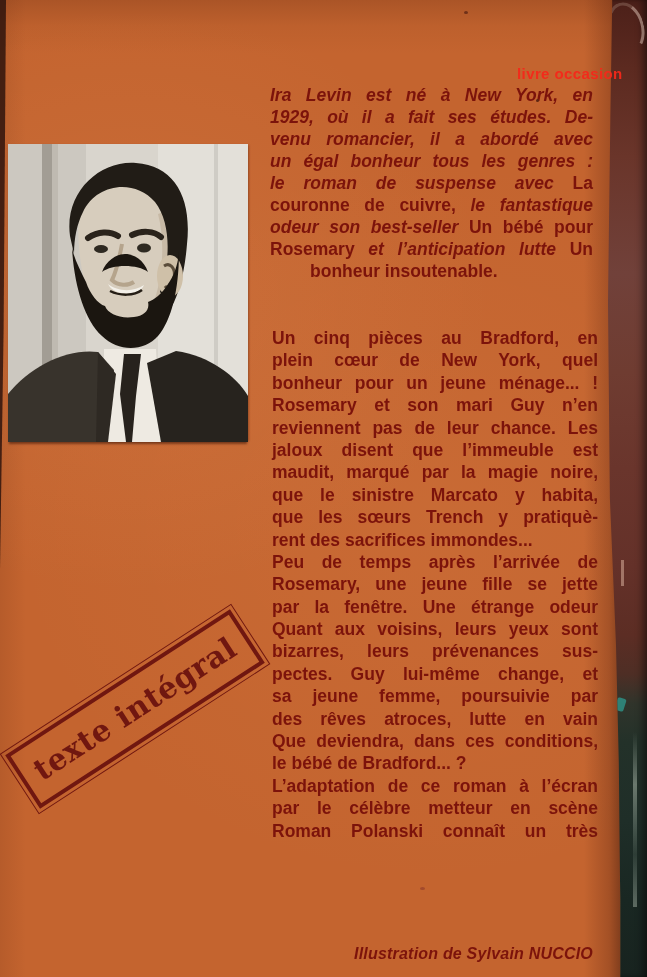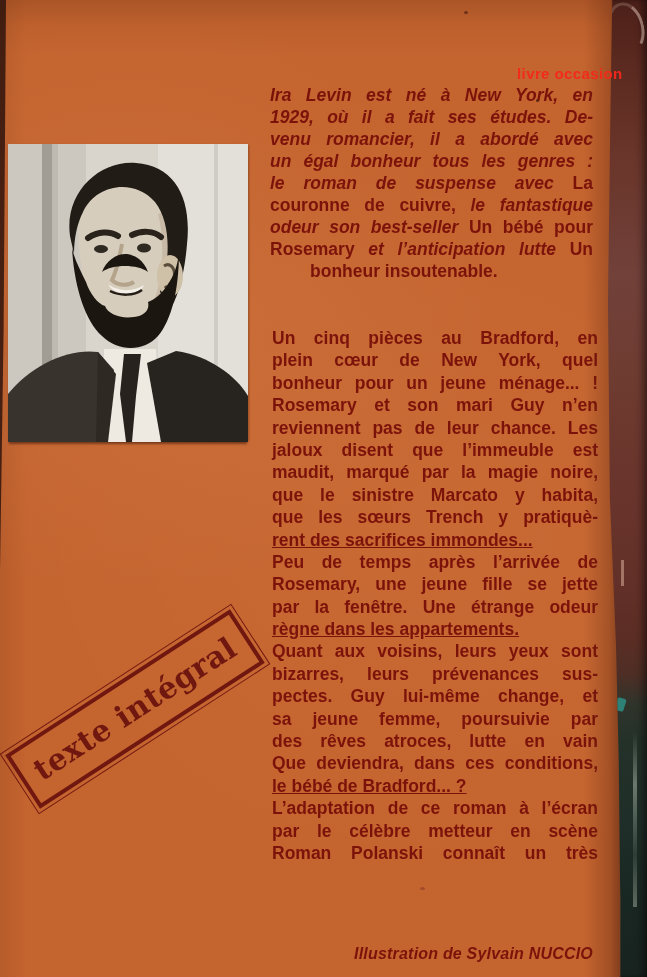--- a/index.html
+++ b/index.html
@@ -13,21 +13,21 @@
   
   .bio{position:absolute;left:270px;top:84px;width:323px;z-index:2;color:#7c130b;}
   .bio .bl{font:700 17.5px/22px "Liberation Sans",sans-serif;height:22px;
            text-align:justify;text-align-last:justify;white-space:nowrap;}
   .bio .bl.endl{text-align-last:left;margin-left:40px;}
   .it{font-style:italic;}
   .rm{font-style:normal;}
   .syn{position:absolute;left:272px;top:327px;width:326px;z-index:2;color:#7c130b;}
   .syn .sl{font:700 17.5px/22.4px "Liberation Sans",sans-serif;height:22.4px;
            text-align:justify;text-align-last:justify;white-space:nowrap;}
-  .syn .sl.endl{text-align-last:left;text-decoration:underline;}
+  .syn .sl.endl{text-align-last:left;}
   .credit{position:absolute;left:270px;top:944px;width:323px;z-index:2;text-align:right;
           font:italic 700 16px/20px "Liberation Sans",sans-serif;color:#7c130b;letter-spacing:.2px;}
   .watermark{position:absolute;left:483px;top:66px;z-index:6;opacity:.95;
           font:700 15px/16px "Liberation Sans",sans-serif;color:#f5281a;letter-spacing:.4px;margin-left:34px;}
   
   .photo{position:absolute;left:8px;top:144px;width:240px;height:298px;z-index:2;
          box-shadow:0 3px 2px -1px rgba(60,20,8,.55), 2px 0 2px -1px rgba(60,20,8,.3);}
   .photo svg{display:block;}
   
   .stamp{position:absolute;left:1px;top:677px;width:260px;height:56px;z-index:2;
@@ -127,21 +127,20 @@
     <div class="sl">Rosemary et son mari Guy n’en</div>
     <div class="sl">reviennent pas de leur chance. Les</div>
     <div class="sl">jaloux disent que l’immeuble est</div>
     <div class="sl">maudit, marqué par la magie noire,</div>
     <div class="sl">que le sinistre Marcato y habita,</div>
     <div class="sl">que les sœurs Trench y pratiquè-</div>
     <div class="sl endl">rent des sacrifices immondes...</div>
     <div class="sl">Peu de temps après l’arrivée de</div>
     <div class="sl">Rosemary, une jeune fille se jette</div>
     <div class="sl">par la fenêtre. Une étrange odeur</div>
-    <div class="sl endl">règne dans les appartements.</div>
     <div class="sl">Quant aux voisins, leurs yeux sont</div>
     <div class="sl">bizarres, leurs prévenances sus-</div>
     <div class="sl">pectes. Guy lui-même change, et</div>
     <div class="sl">sa jeune femme, poursuivie par</div>
     <div class="sl">des rêves atroces, lutte en vain</div>
     <div class="sl">Que deviendra, dans ces conditions,</div>
     <div class="sl endl">le bébé de Bradford... ?</div>
     <div class="sl">L’adaptation de ce roman à l’écran</div>
     <div class="sl">par le célèbre metteur en scène</div>
     <div class="sl">Roman Polanski connaît un très</div>

